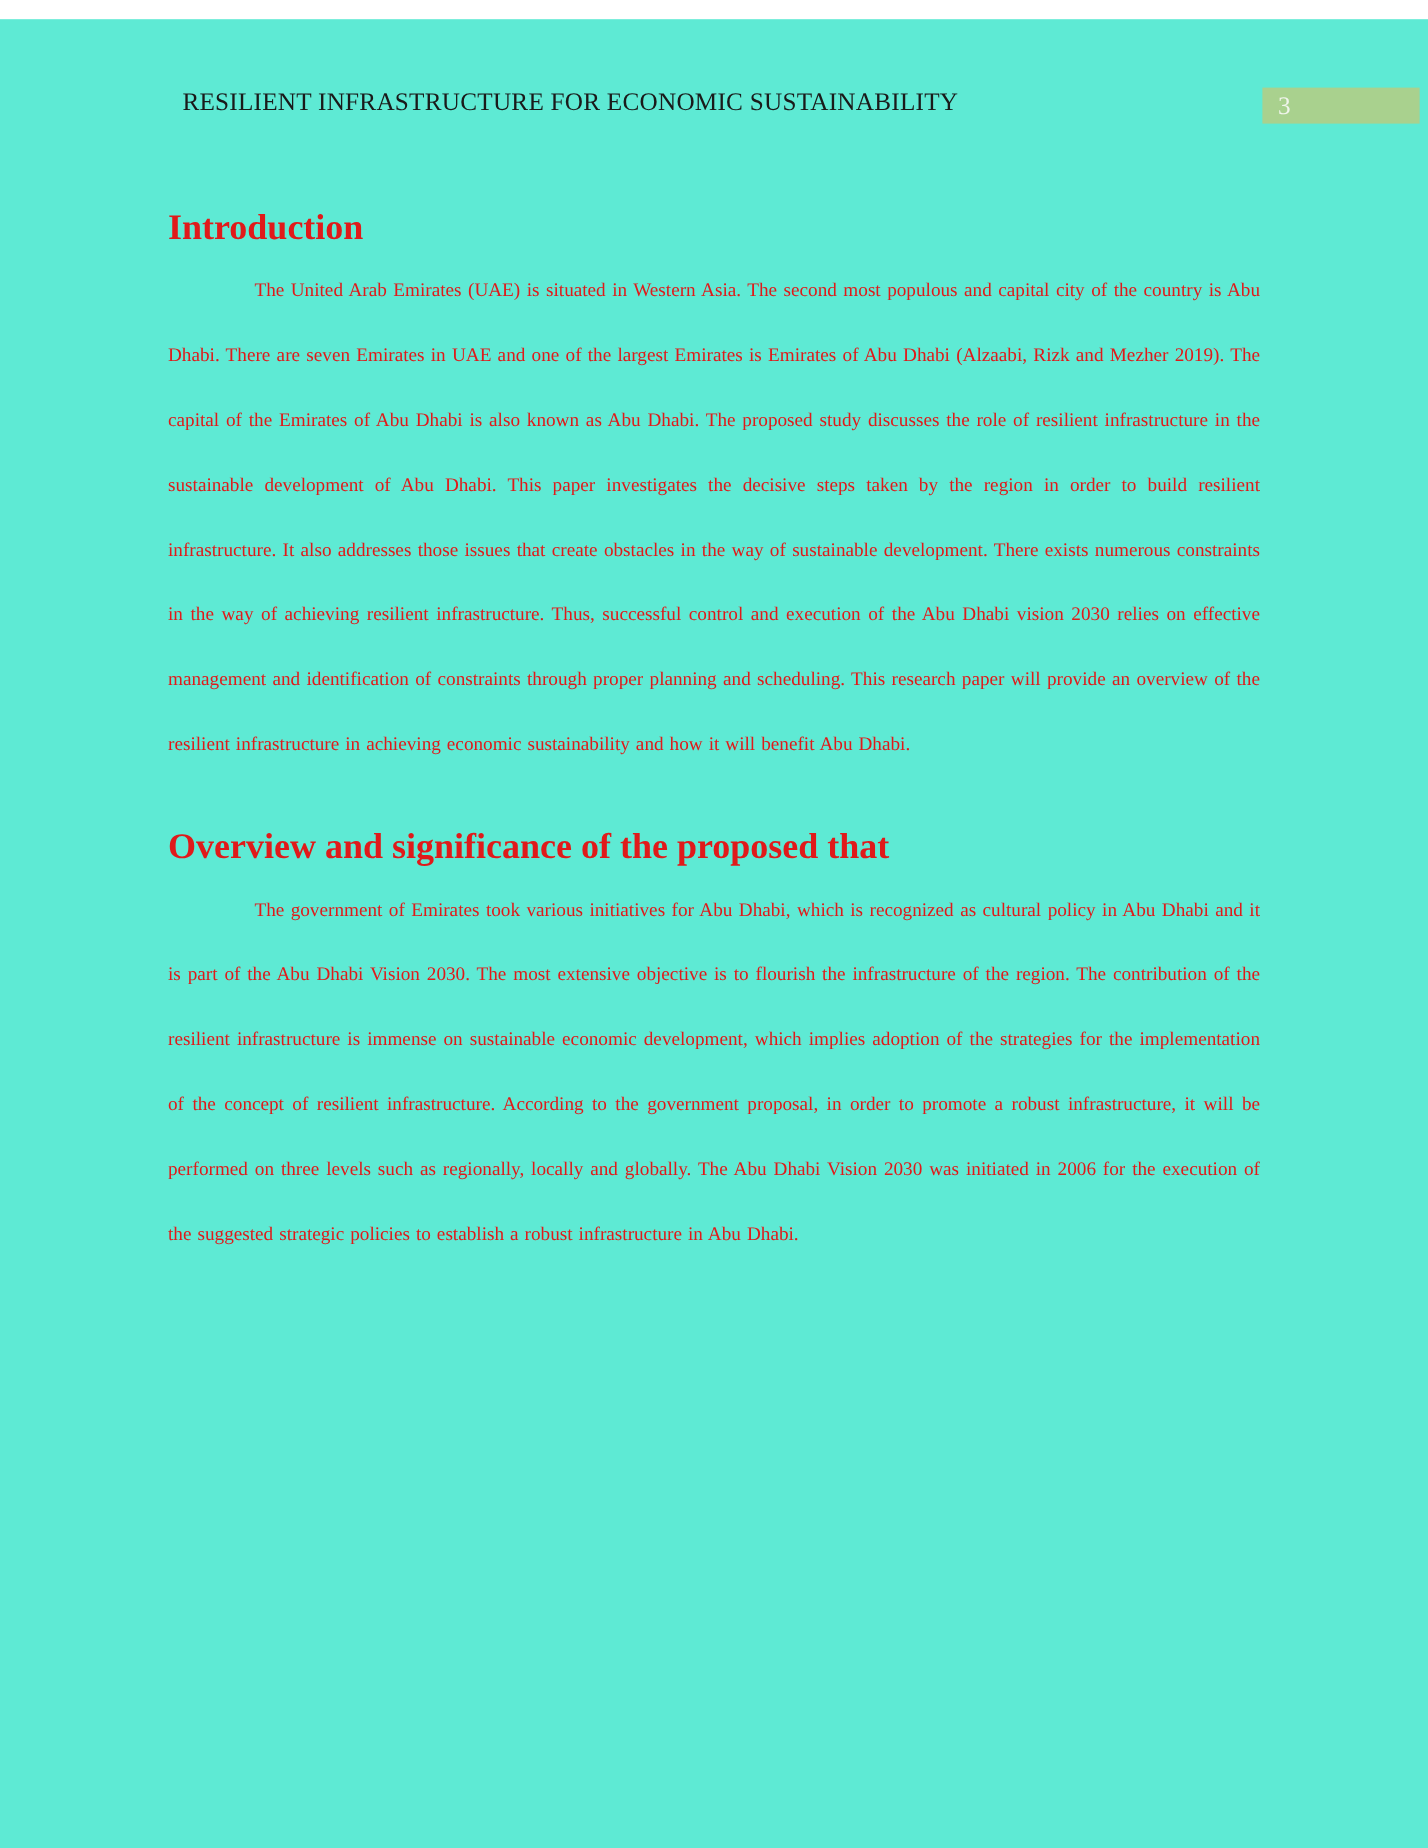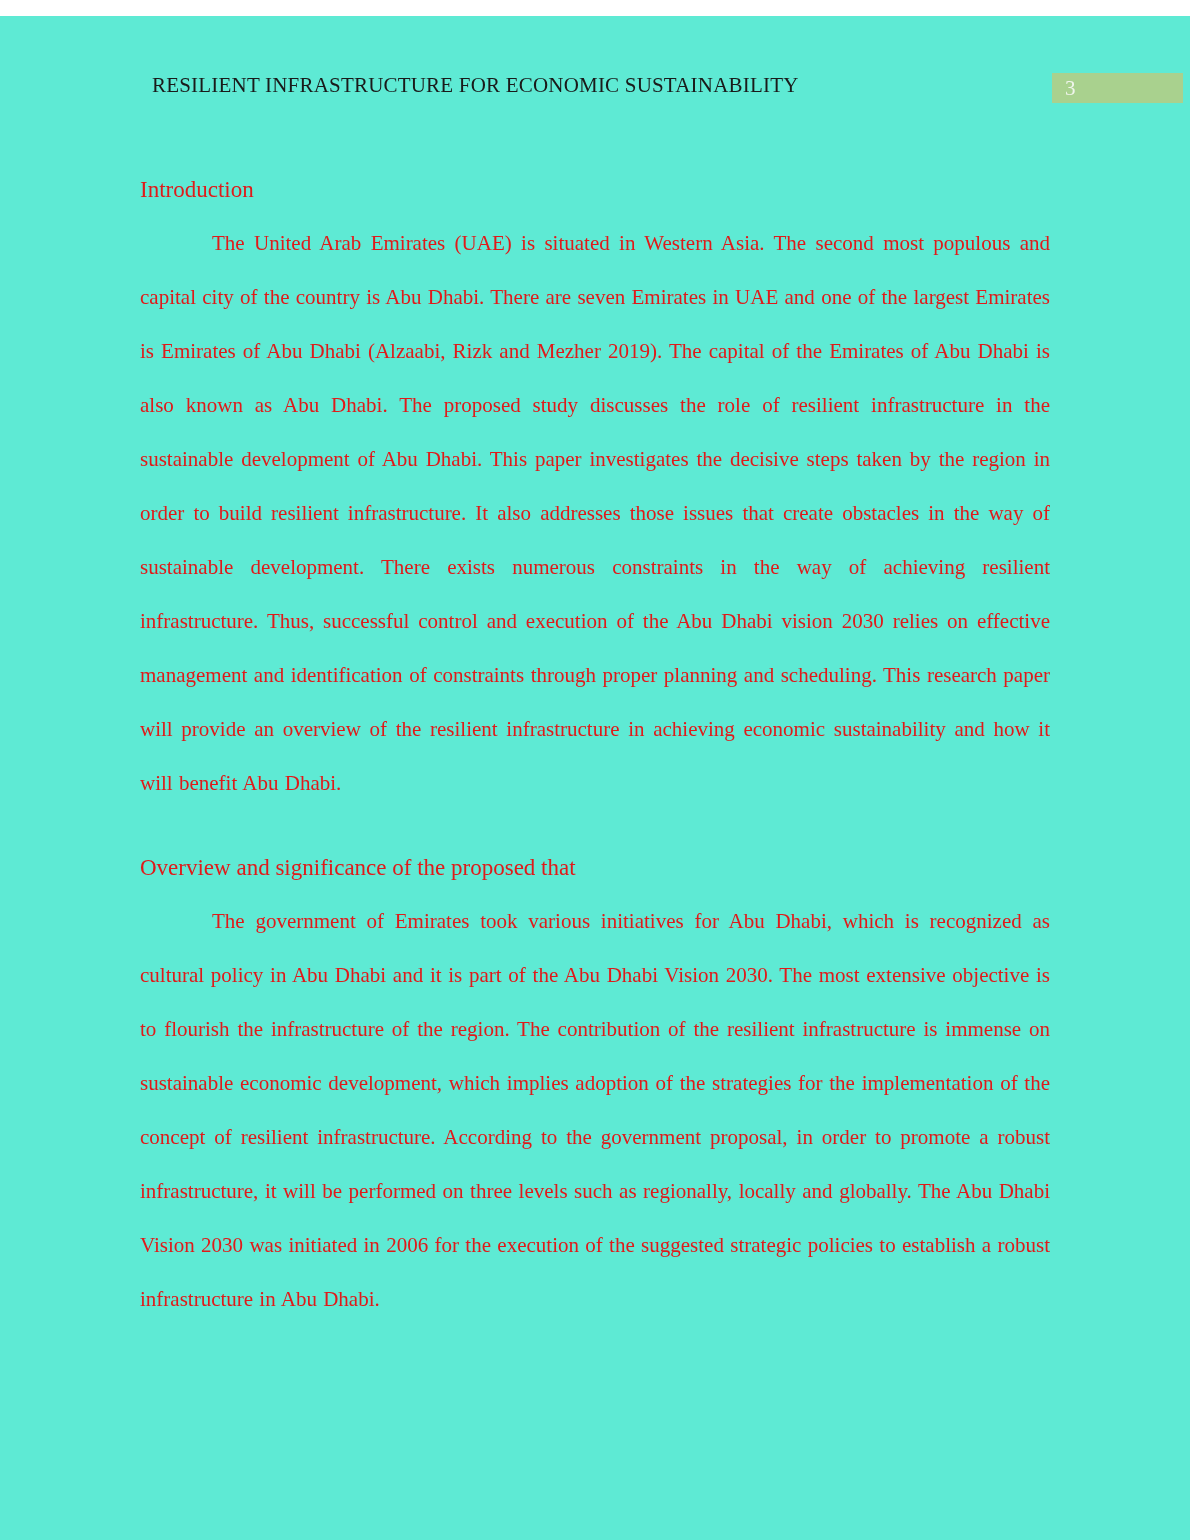--- a/index.html
+++ b/index.html
@@ -42,31 +42,31 @@
     line-height: 30px;
   }
   .content {
     position: absolute;
     top: 160px;
     left: 140px;
     width: 910px;
     color: var(--red, #e01a1a);
   }
   .section-heading {
-    font-size: 23px;
-    font-weight: normal;
+    font-size: 30px;
+    font-weight: bold;
     margin: 0;
     line-height: 28px;
   }
   .section-heading.second {
     margin-top: 44px;
   }
   .body-para {
     margin: 12px 0 0 0;
-    font-size: 21px;
+    font-size: 16px;
     line-height: 54px;
     text-align: justify;
     text-align-last: left;
     text-indent: 72px;
     word-spacing: 1px;
   }
   .footer-highlight-bar {
     position: absolute;
     left: 100px;
     bottom: 1px;

